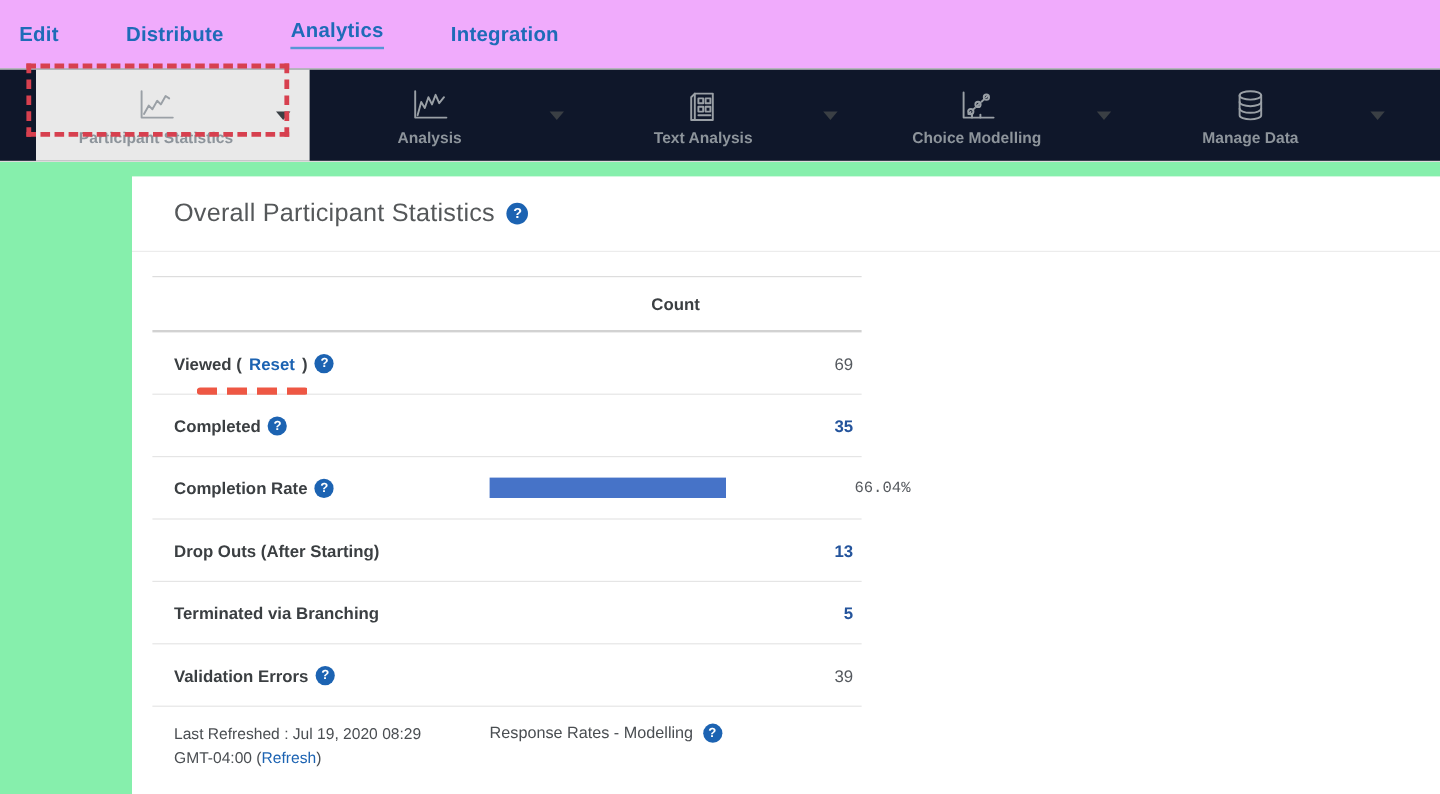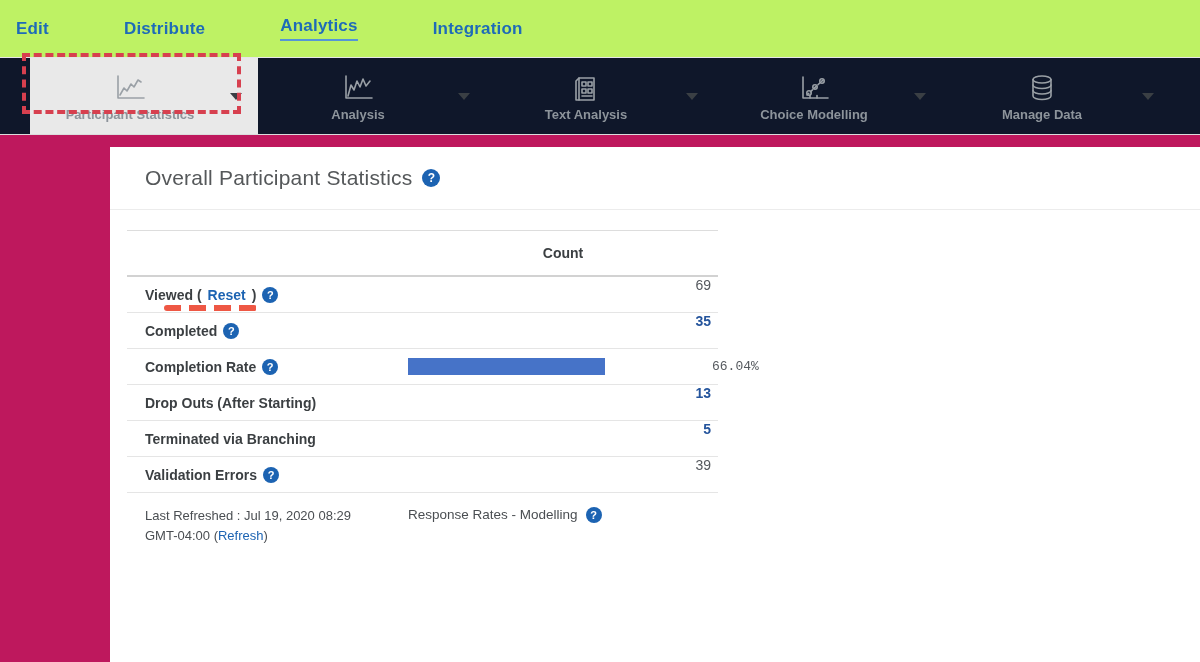--- a/index.html
+++ b/index.html
@@ -1,21 +1,21 @@
 <!DOCTYPE html>
 <html><head>
 <meta charset="utf-8">
 <style>
   * { margin:0; padding:0; box-sizing:border-box; }
   html,body { width:1200px; height:662px; overflow:hidden; background:#fff;
     font-family:"Liberation Sans","DejaVu Sans",sans-serif; }
 
   
-  .top-nav { height:57px; display:flex; align-items:center; gap:75px;
-    padding-left:16px; background:#bef264; }
+  .top-nav { height:57px; display:flex; align-items:center; gap:56px;
+    padding-left:16px; background:#f0abfc; }
   .nav-item { font-size:17px; font-weight:700; color:#1e6bb8; cursor:pointer;
     letter-spacing:.2px; }
   .nav-item.active { border-bottom:2px solid #5596d6; padding-bottom:3px; }
 
   
   .toolbar { height:78px; background:#0f172a; border-top:1px solid #e6e6e6;
     border-bottom:1px solid #dcdcdc; display:flex; padding-left:30px;
     position:relative; }
   .tb-group { width:228px; display:flex; align-items:center; position:relative; }
   .tb-group.selected { background:#e9e9e9; }
@@ -24,36 +24,36 @@
   .tb-label { font-size:13px; font-weight:700; color:#8d949b; }
   .tb-icon svg { display:block; stroke:#9aa0a6; fill:none; stroke-width:1.6;
     stroke-linecap:round; stroke-linejoin:round; }
   .caret { width:0; height:0; border-left:6px solid transparent;
     border-right:6px solid transparent; border-top:7px solid #3a3f44;
     margin-right:16px; cursor:pointer; }
   .annotation-rect { position:absolute; left:-8px; top:-5px; width:219px;
     height:61px; border:4px dashed #d7404f; pointer-events:none; z-index:5; }
 
   
-  .content { height:527px; background:#be185d; padding:12px 0 0 110px; }
+  .content { height:527px; background:#86efac; padding:12px 0 0 110px; }
   .card { background:#fff; height:100%; }
   .card-title-row { height:63px; display:flex; align-items:center; gap:10px;
     padding-left:35px; border-bottom:1px solid #ececec; }
   .card-title { font-size:21px; color:#55585a; letter-spacing:.2px; }
 
   .help-icon { display:inline-block; width:16px; height:16px; border-radius:50%;
     background:#1c63b2; color:#fff; font-size:11px; font-weight:700;
     line-height:16px; text-align:center; cursor:pointer; flex:none; }
   .help-icon.lg { width:18px; height:18px; font-size:12px; line-height:18px; }
 
   
   .stats-table { width:591px; margin:20px 0 0 17px; border-top:1px solid #dddddd; }
   .t-header { height:46px; display:flex; align-items:center;
     border-bottom:2px solid #d2d2d2; }
-  .t-row { height:36px; display:flex; 
+  .t-row { height:52px; display:flex; align-items:center;
     border-bottom:1px solid #e5e5e5; }
   .cell-label { flex:0 0 281px; padding-left:18px; font-size:14px;
     font-weight:700; color:#3b3f42; display:flex; align-items:center; gap:6px;
     position:relative; white-space:nowrap; }
   .cell-value { flex:1; text-align:right; padding-right:7px; font-size:14px; }
   .val-blue { color:#24549c; font-weight:700; }
   .val-gray { color:#55595e; font-weight:400; }
   .count-head { flex:1; text-align:center; font-size:14px; font-weight:700;
     color:#3b3f42; }
   .reset-link { color:#1c63b2; font-weight:700; text-decoration:none;

